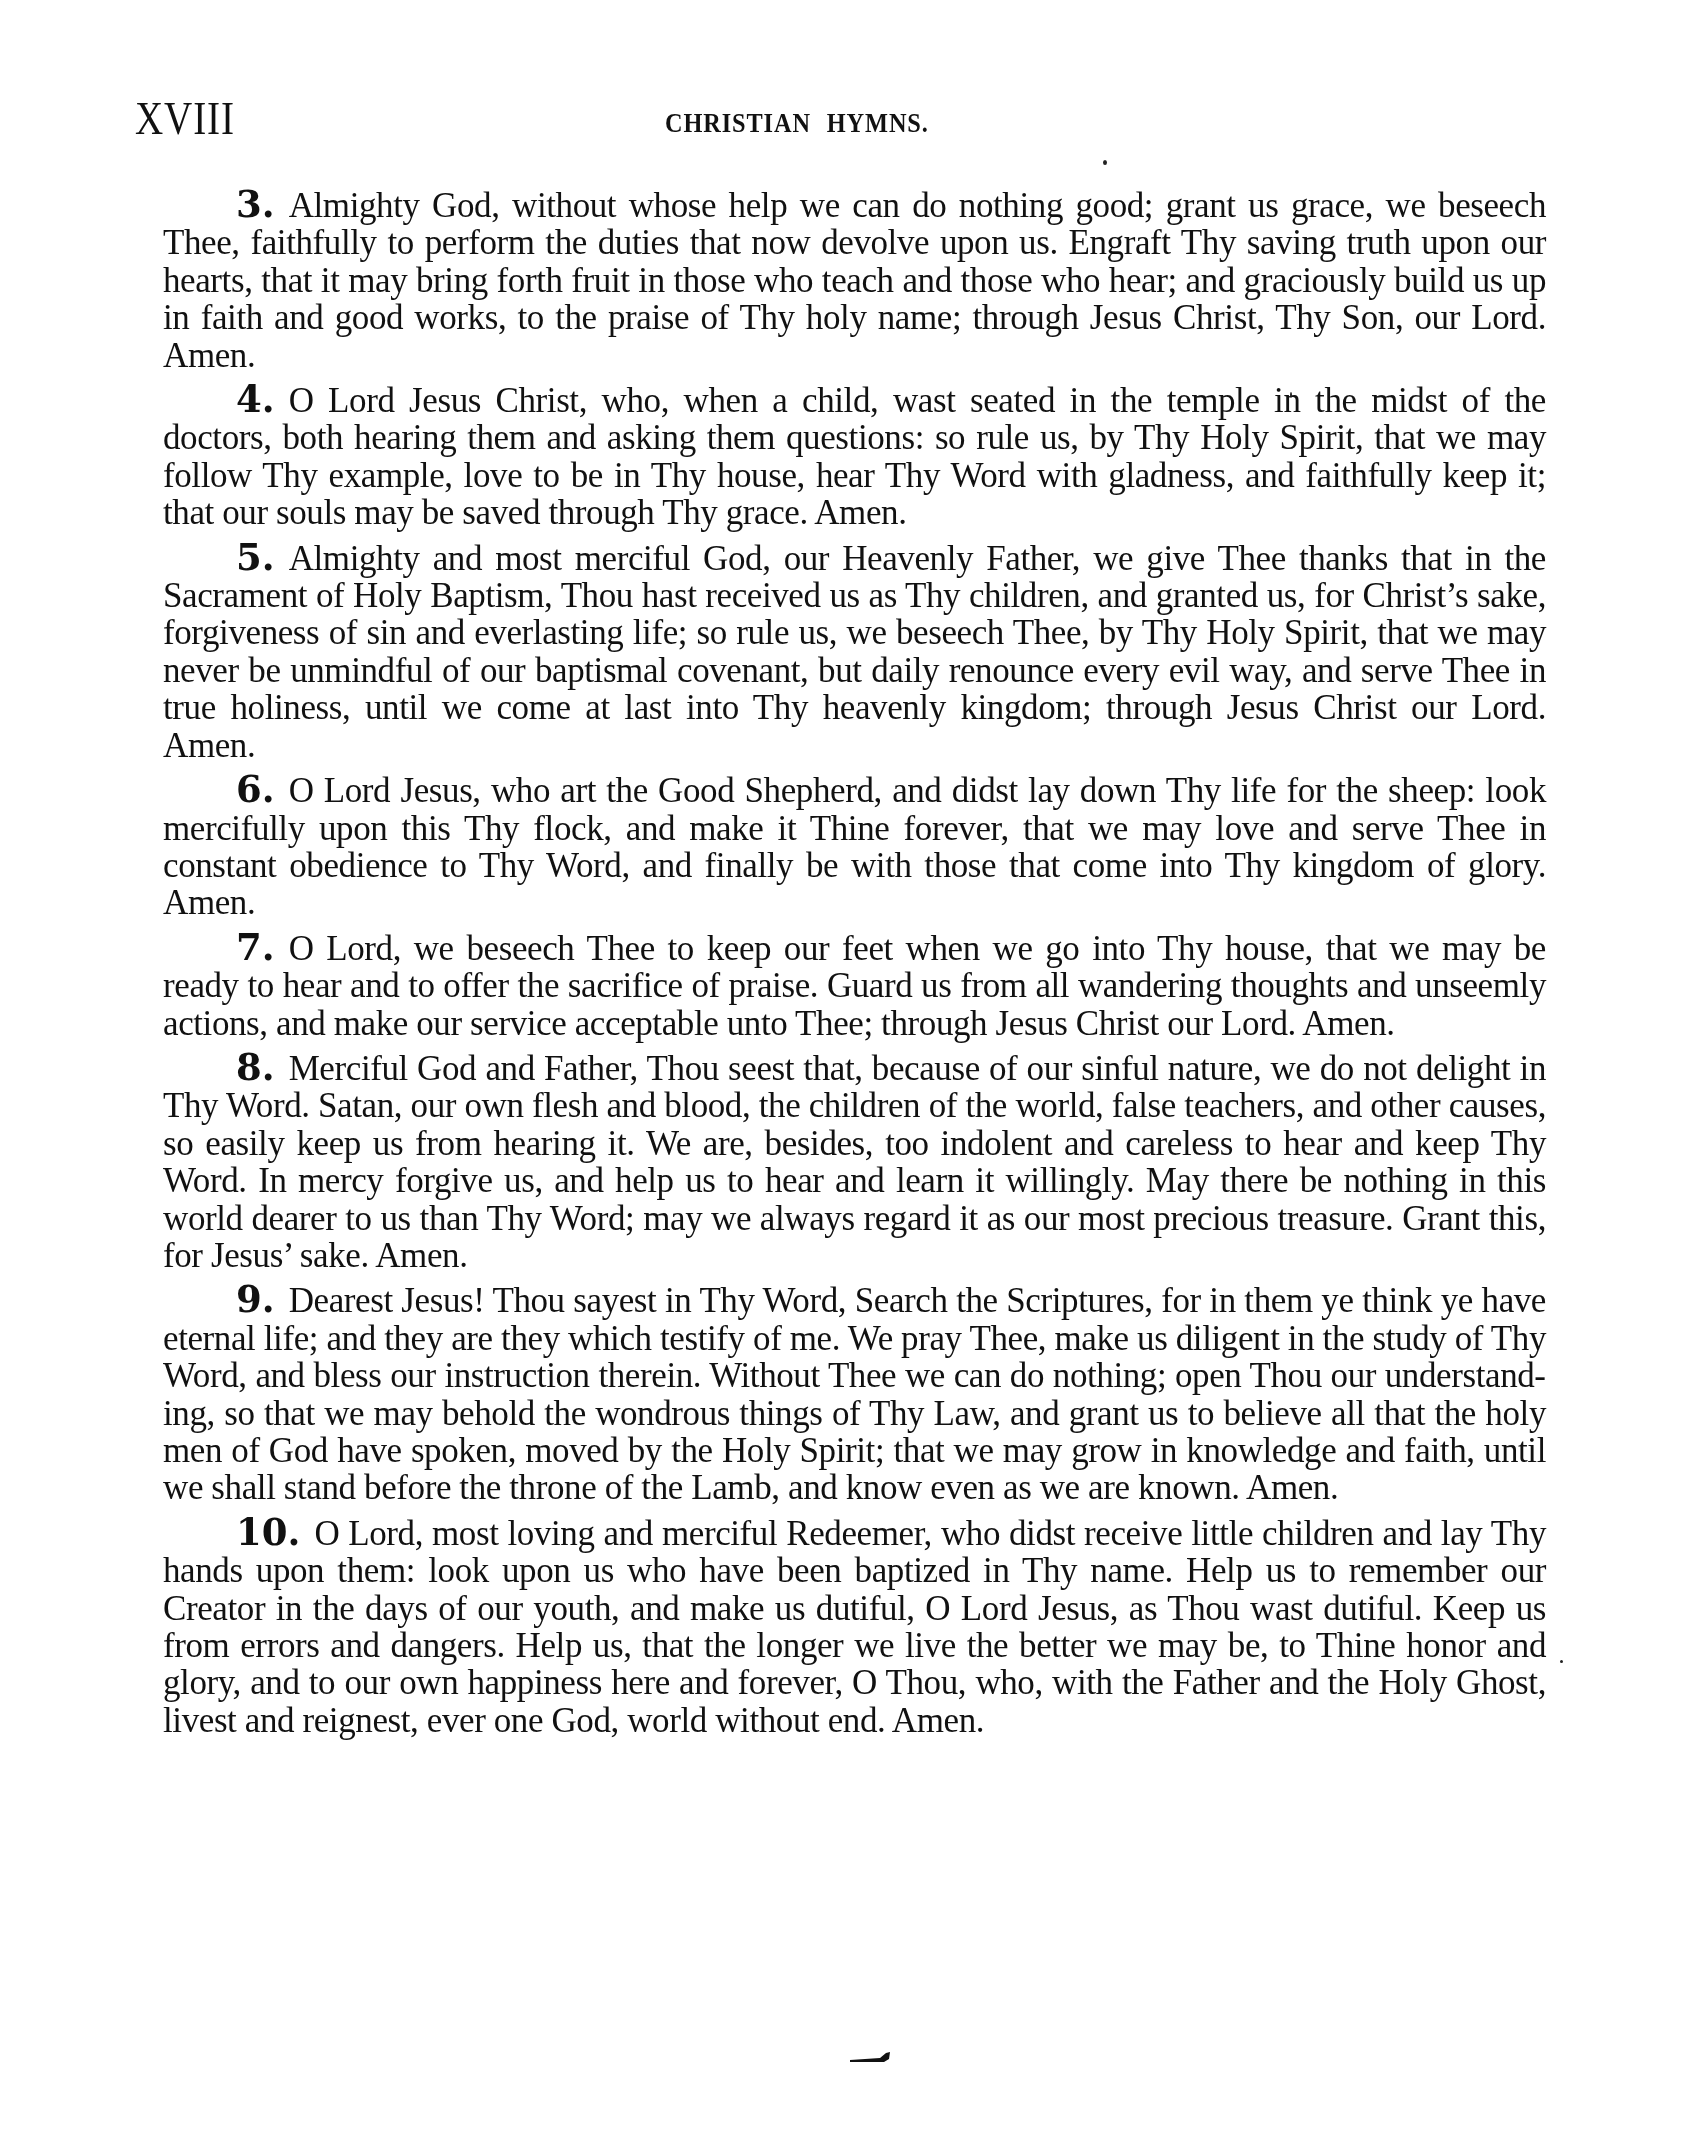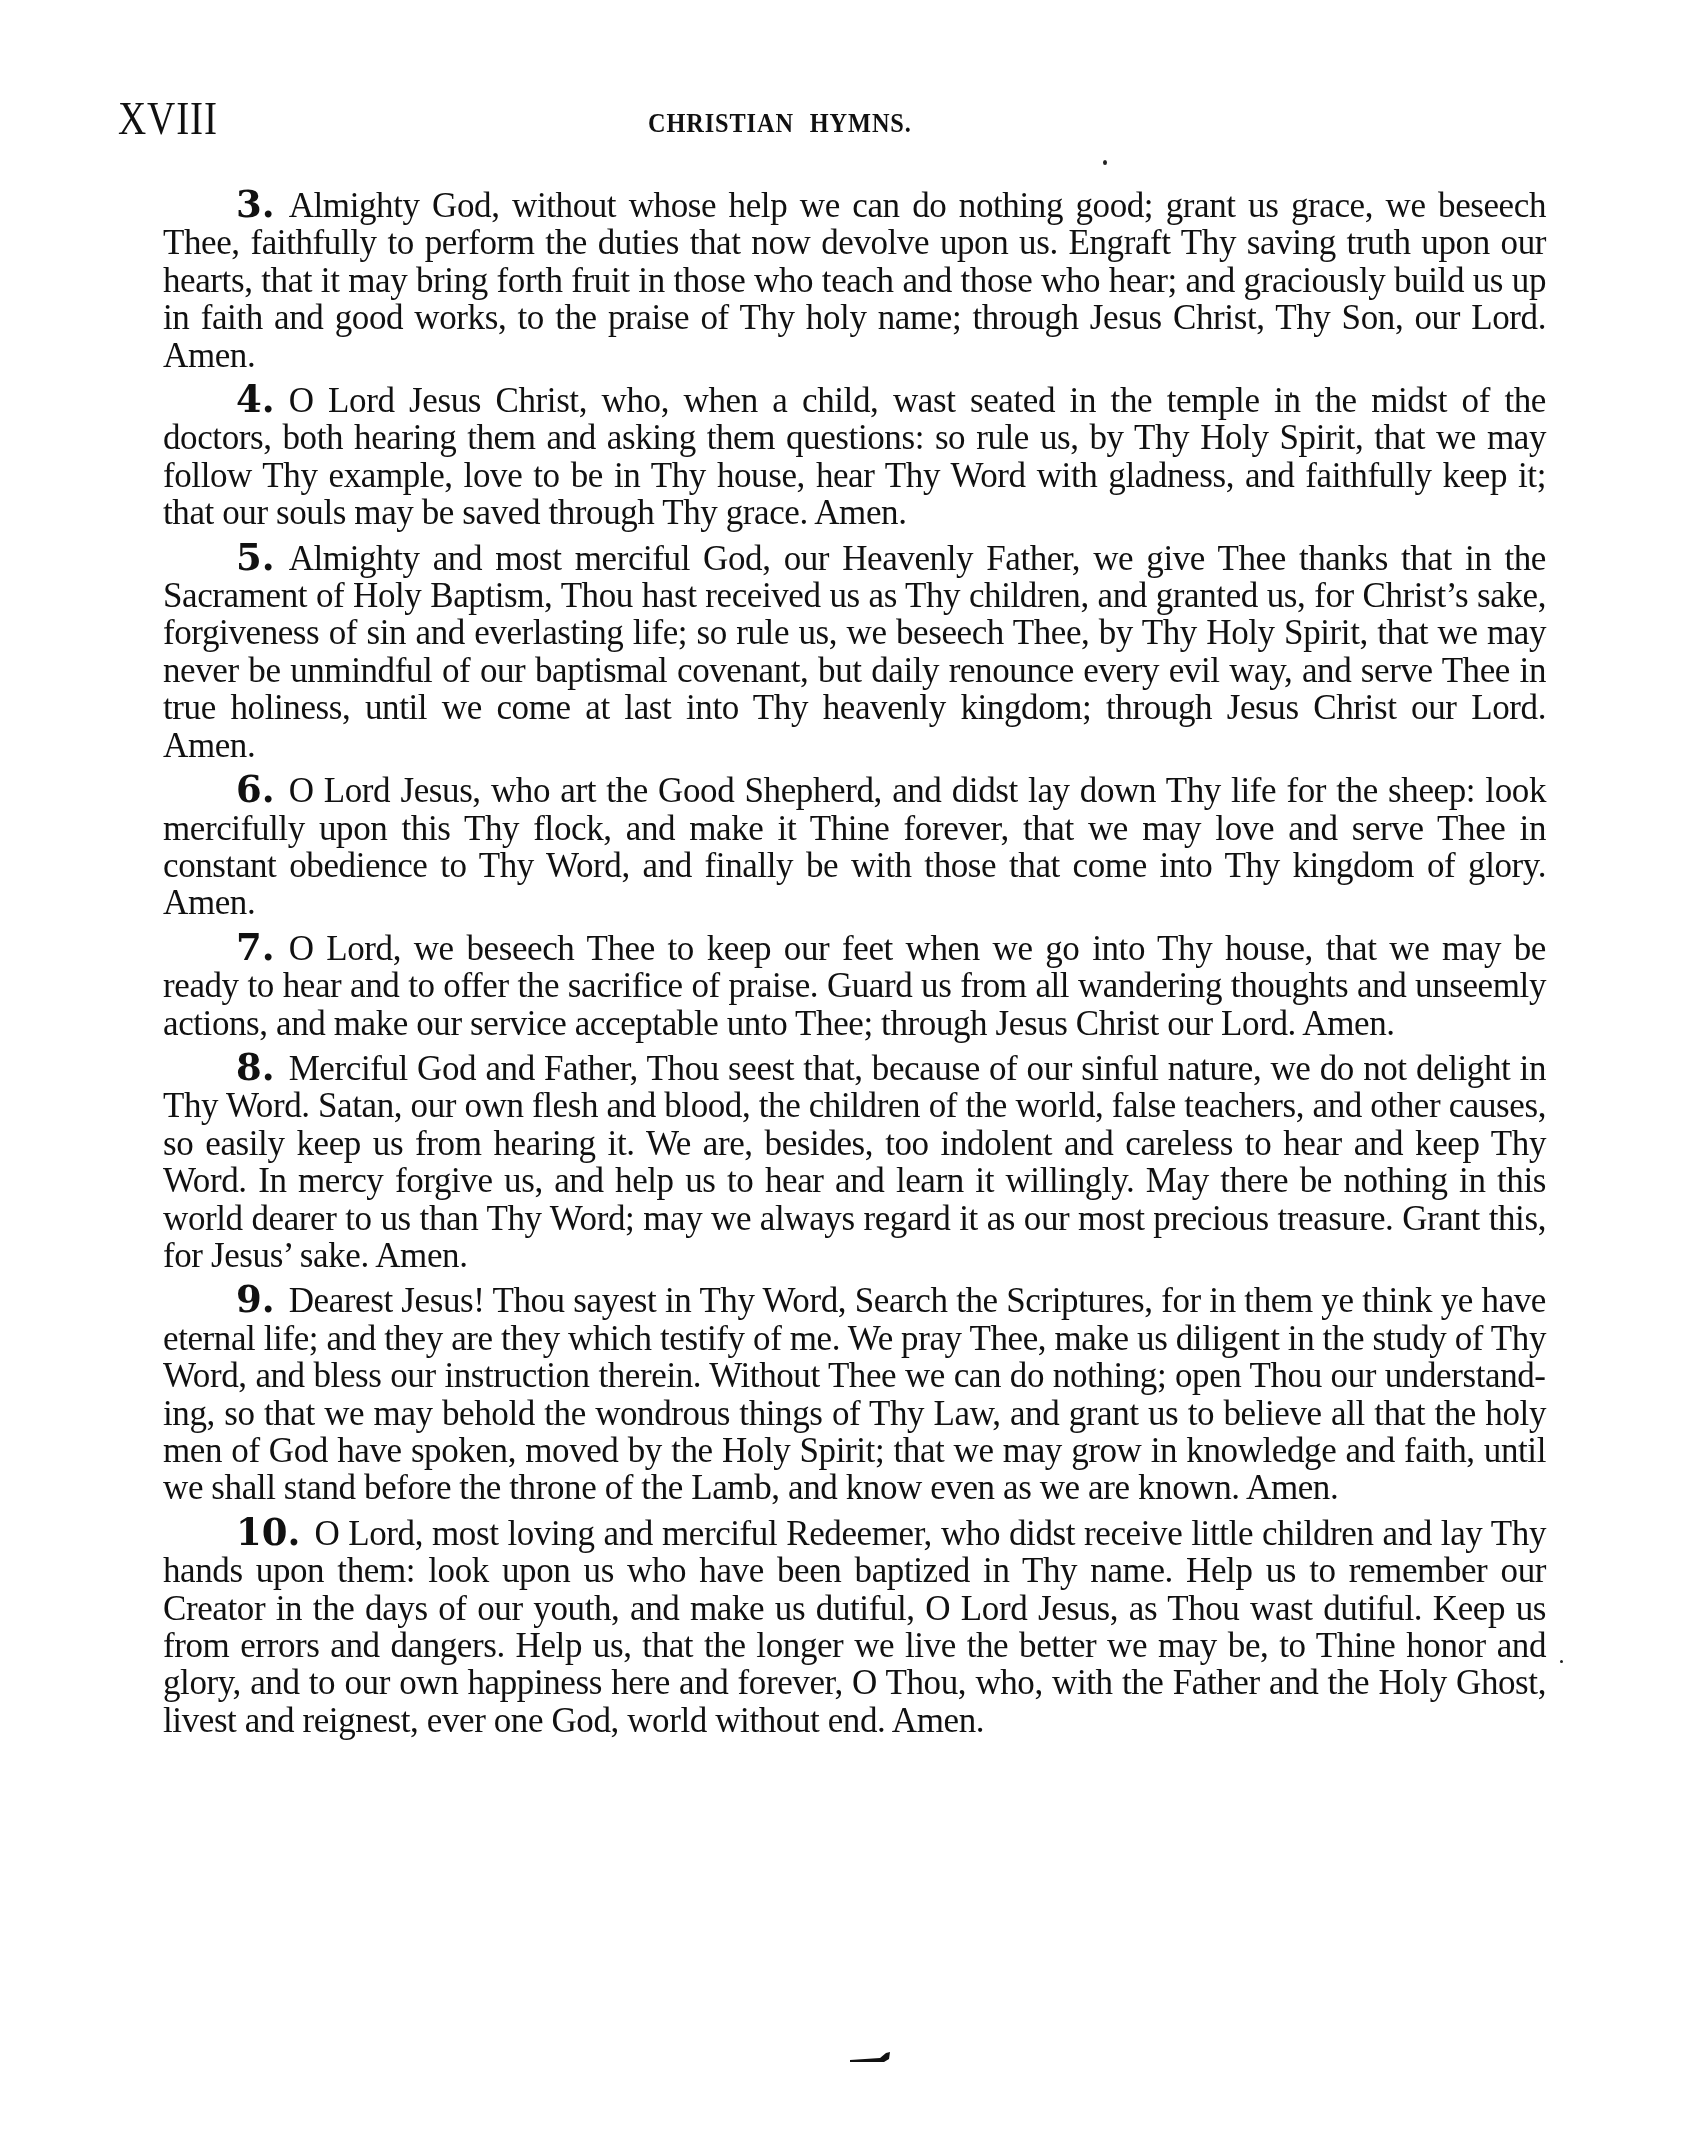--- a/index.html
+++ b/index.html
@@ -10,21 +10,21 @@
   body {
     width: 1708px;
     height: 2135px;
     position: relative;
     overflow: hidden;
     color: #111111;
     font-family: "Liberation Serif", "DejaVu Serif", serif;
   }
   .page-header {
     position: absolute;
-    left: 118px;
+    left: 135px;
     top: 92px;
     width: 1430px;
     height: 60px;
   }
   .page-number {
     position: absolute;
     left: 0;
     top: 0;
     font-size: 46px;
     letter-spacing: 1px;

